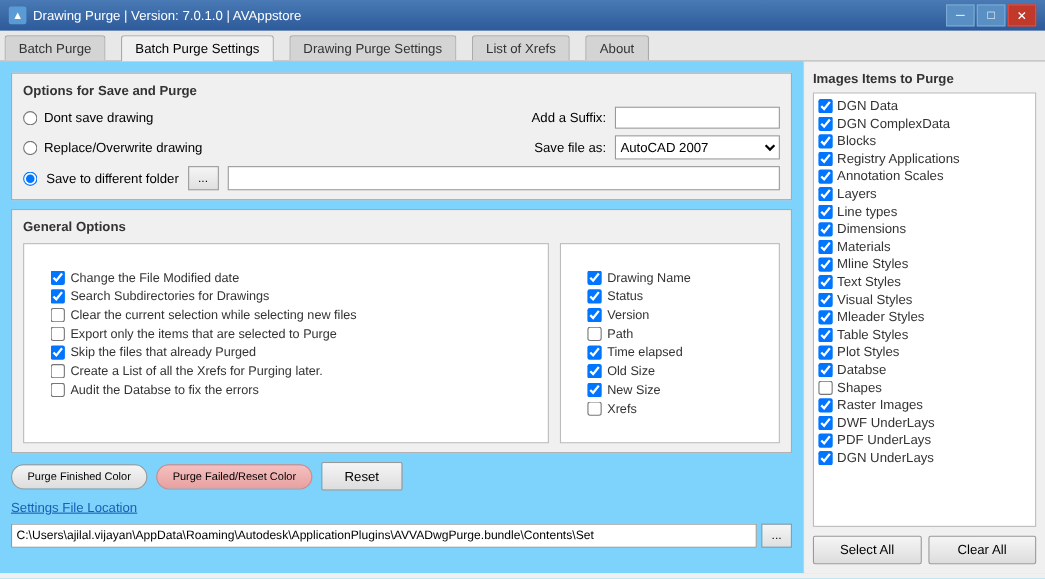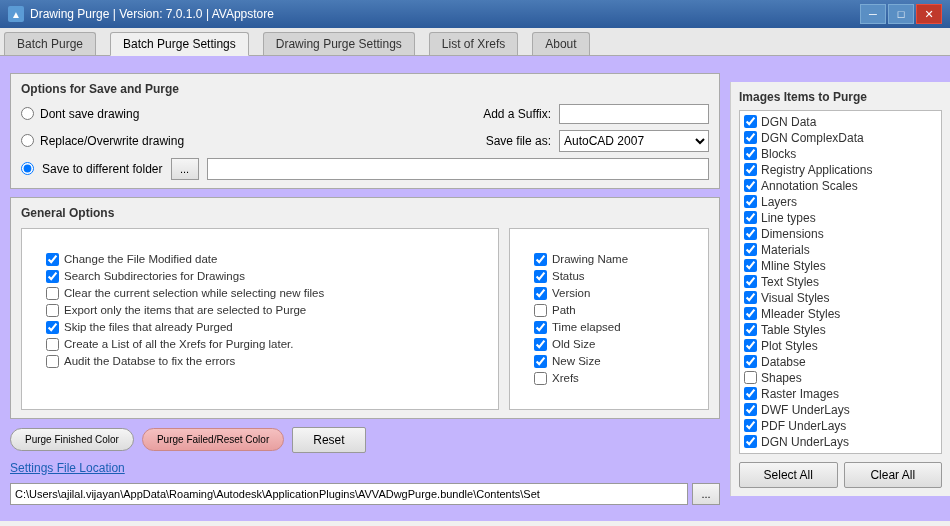--- a/index.html
+++ b/index.html
@@ -80,22 +80,21 @@
       border-bottom: 1px solid #f0f0f0;
       margin-bottom: -1px;
       z-index: 1;
       color: #000;
       text-align: right;
     }
 
     .main-content {
       display: flex;
       height: calc(526px - 28px - 33px);
-      background: #c4b5fd;
-      align-items: center;
+      background: #7dd3fc;
     }
 
     .left-panel {
       flex: 1;
       padding: 10px;
       display: flex;
       flex-direction: column;
       gap: 8px;
     }
 

